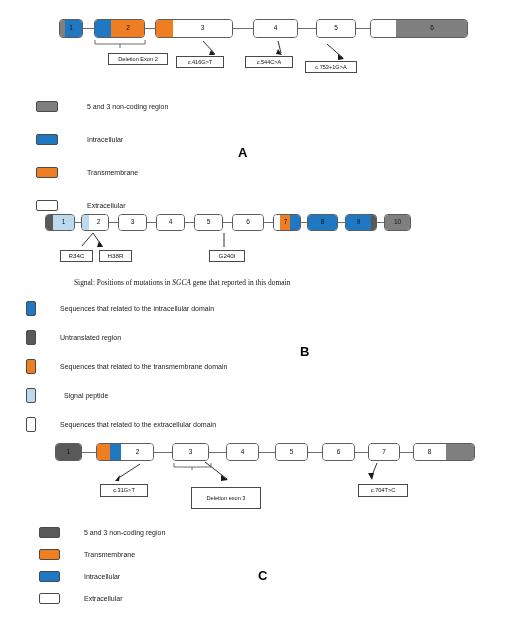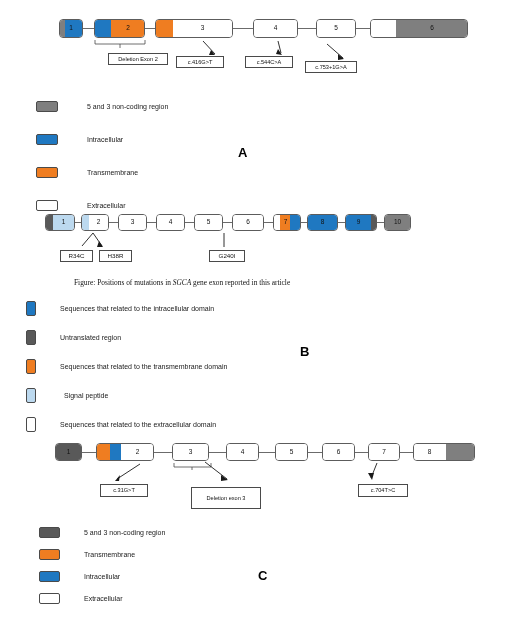--- a/index.html
+++ b/index.html
@@ -245,21 +245,21 @@
     <span>R34C</span>
   </div>
   <div class="callout" style="left:99px;top:250px;width:33px;height:12px;font-size:6.2px;">
     <span>H38R</span>
   </div>
   <div class="callout" style="left:209px;top:250px;width:36px;height:12px;font-size:6.2px;">
     <span>G240I</span>
   </div>
 
   <div class="caption" style="left:74px;top:278px;">
-    <span>Figure: Positions of mutations in </span><i>SGCA</i><span> gene exon reported in this article</span>
+    <span>Signal: Positions of mutations in </span><i>SGCA</i><span> gene that reported in this domain</span>
   </div>
 
   <div class="legend" style="left:26px;top:300px;">
     <div class="legend-row" style="height:16px;margin-bottom:13px;">
       <span class="sw c-blue" style="width:10px;height:15px;"></span>
       <span class="legend-label" style="margin-left:24px;">Sequences that related to the intracellular domain</span>
     </div>
     <div class="legend-row" style="height:16px;margin-bottom:13px;">
       <span class="sw c-darkgray" style="width:10px;height:15px;"></span>
       <span class="legend-label" style="margin-left:24px;">Untranslated region</span>

